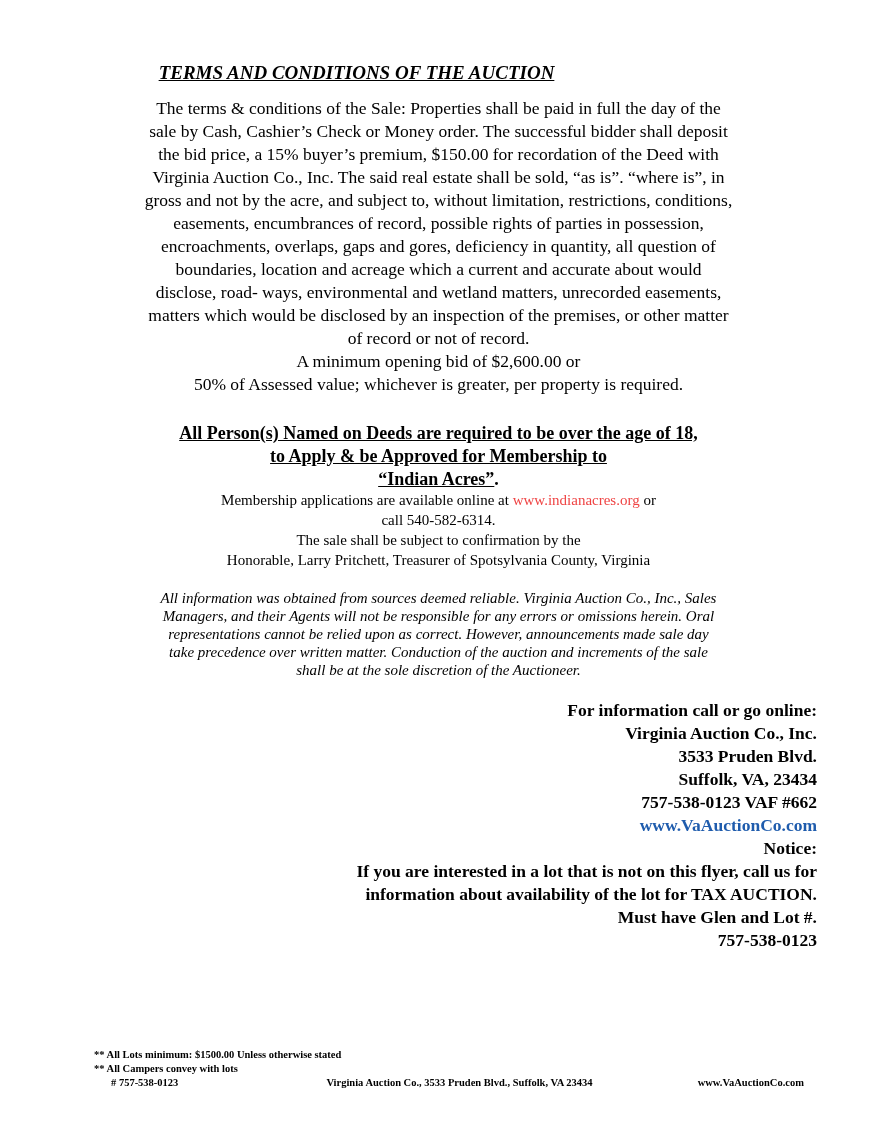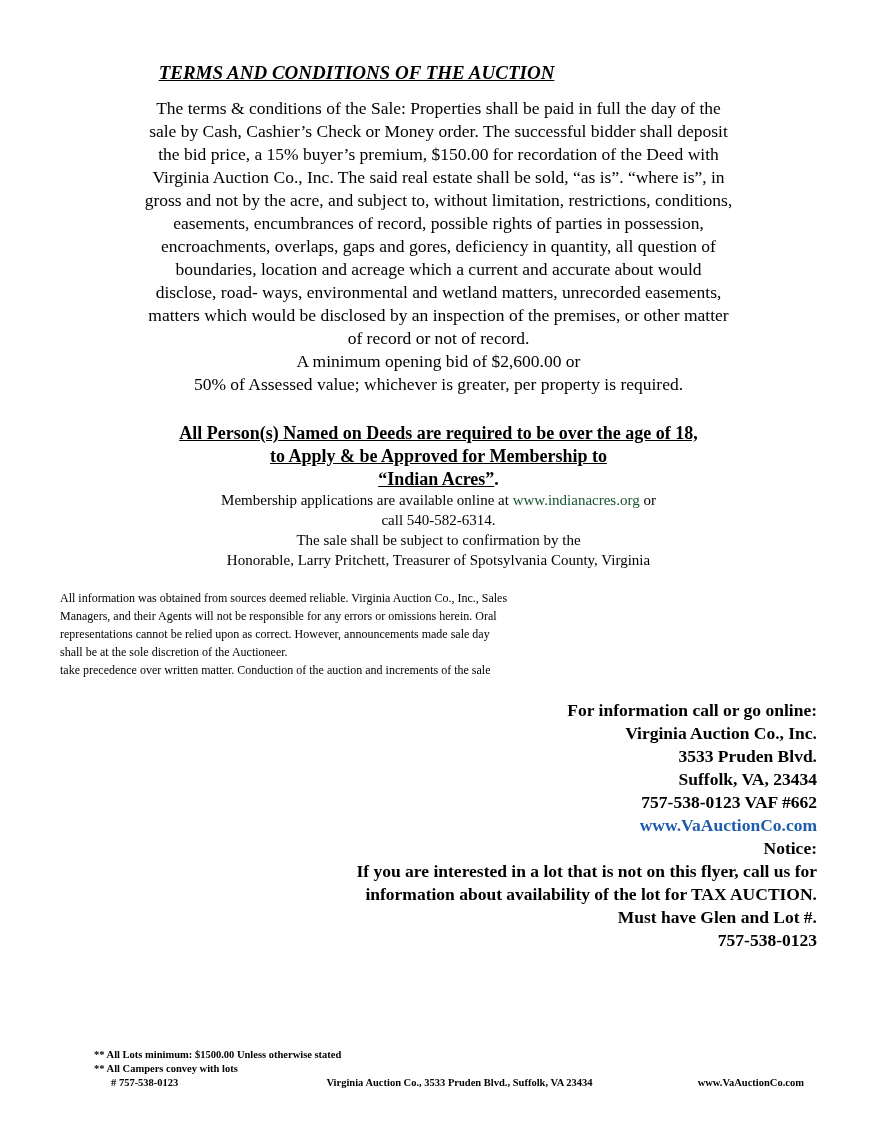--- a/index.html
+++ b/index.html
@@ -57,32 +57,34 @@
   .membership-info {
     position: absolute;
     top: 490px;
     left: 60px;
     width: 757px;
     font-size: 15px;
     line-height: 20px;
     text-align: center;
   }
   .link-blue {
-    color: #14532d;
+    color: #ef4444;
     cursor: pointer;
     text-decoration: none;
   }
 
   .disclaimer {
     position: absolute;
     top: 589px;
     left: 60px;
     width: 757px;
-    font-size: 12px;
+    font-size: 15px;
     line-height: 18px;
+    font-style: italic;
+    text-align: center;
   }
 
   .contact-block {
     position: absolute;
     top: 699px;
     left: 60px;
     width: 757px;
     font-size: 17.5px;
     line-height: 23px;
     font-weight: bold;
@@ -144,22 +146,22 @@
     <div><span>Membership applications are available online at </span><a class="link-blue">www.indianacres.org</a><span> or</span></div>
     <div>call 540-582-6314.</div>
     <div>The sale shall be subject to confirmation by the</div>
     <div>Honorable, Larry Pritchett, Treasurer of Spotsylvania County, Virginia</div>
   </div>
 
   <div class="disclaimer">
       <div>All information was obtained from sources deemed reliable. Virginia Auction Co., Inc., Sales</div>
       <div>Managers, and their Agents will not be responsible for any errors or omissions herein. Oral</div>
       <div>representations cannot be relied upon as correct. However, announcements made sale day</div>
+      <div>take precedence over written matter. Conduction of the auction and increments of the sale</div>
       <div>shall be at the sole discretion of the Auctioneer.</div>
-      <div>take precedence over written matter. Conduction of the auction and increments of the sale</div>
     </div>
 
   <div class="contact-block">
     <div>
         <div>For information call or go online:</div>
         <div>Virginia Auction Co., Inc.</div>
         <div>3533 Pruden Blvd.</div>
         <div>Suffolk, VA, 23434</div>
         <div>757-538-0123 VAF #662</div>
       </div>

